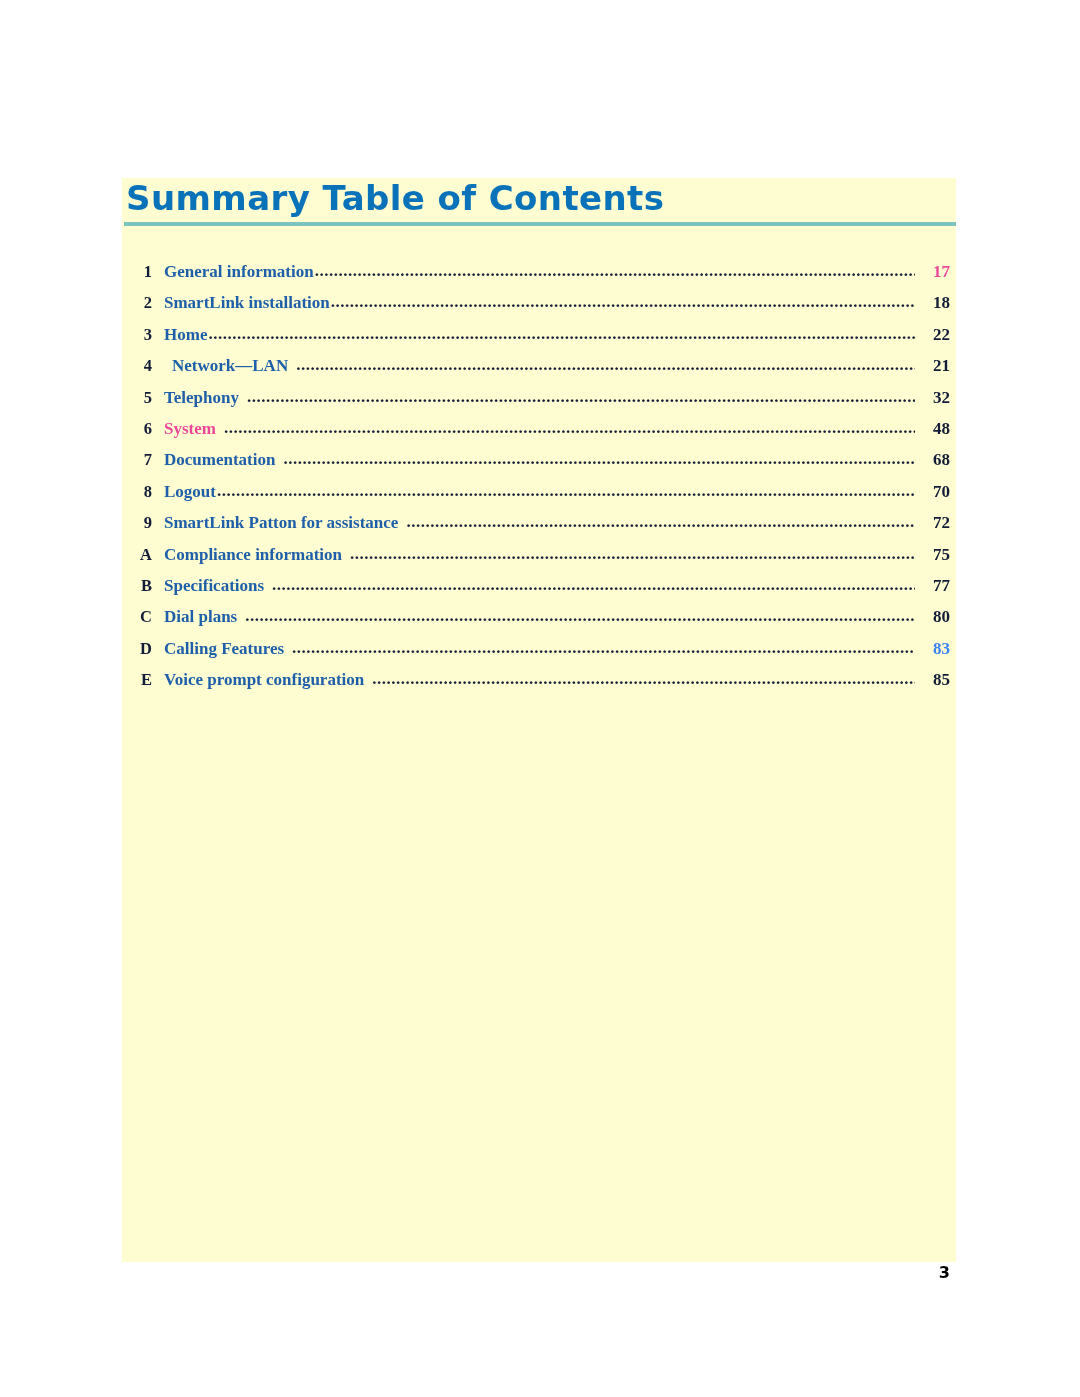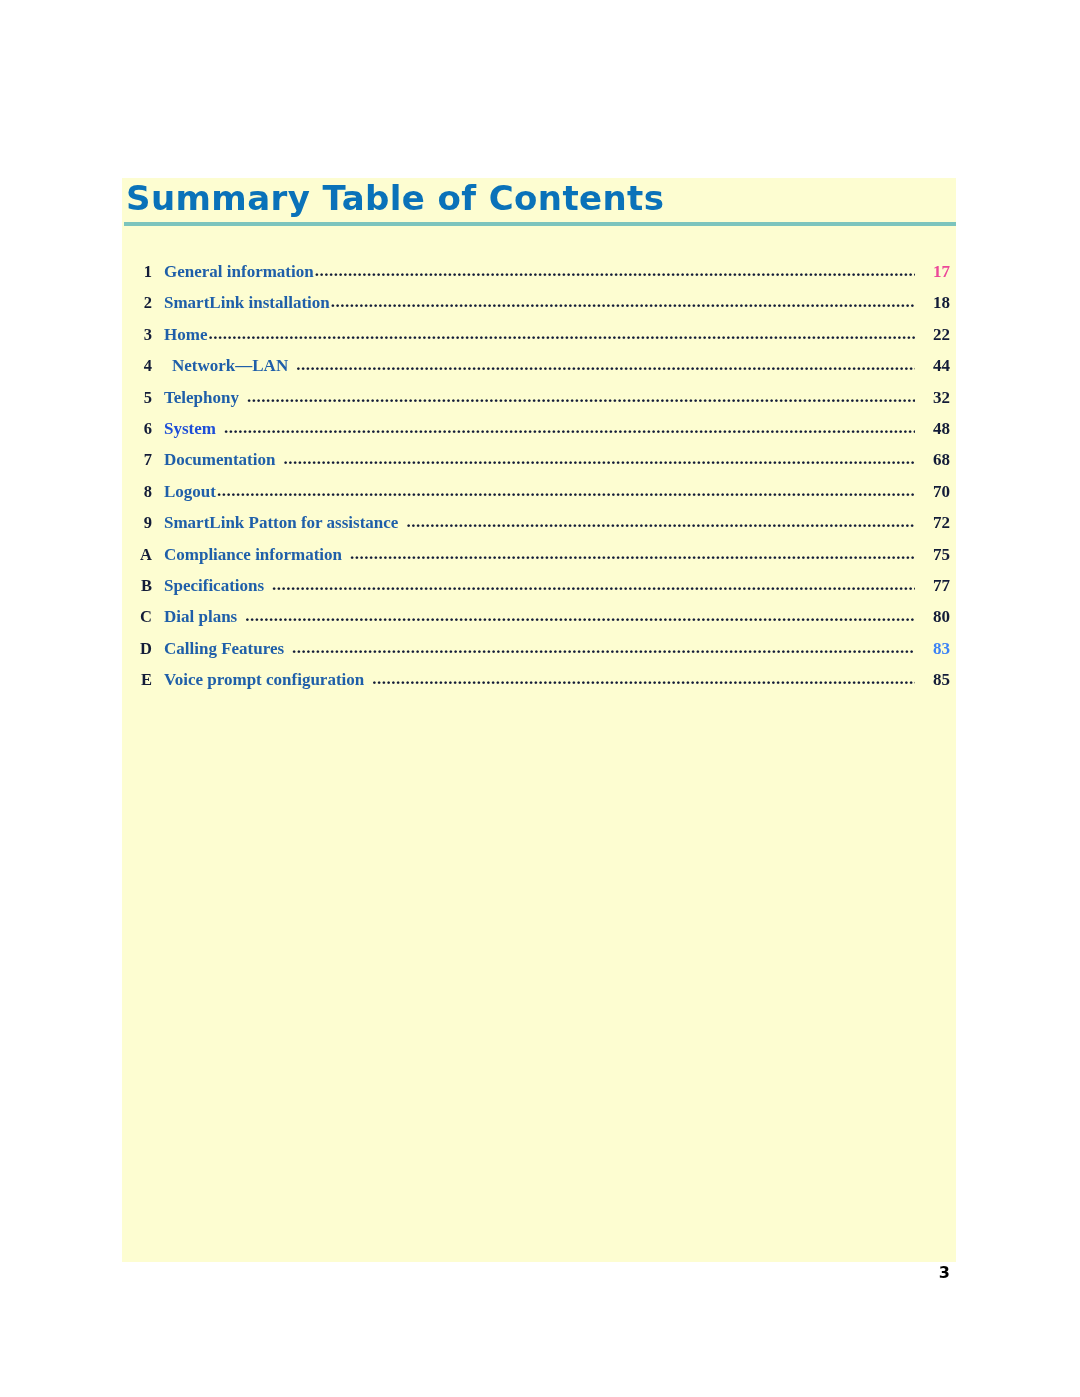--- a/index.html
+++ b/index.html
@@ -147,31 +147,31 @@
     <div class="toc-row">
       <span class="toc-num" style="color: rgb(19, 28, 56);">3</span>
       <span class="toc-label" style="color: rgb(31, 95, 169);">Home</span>
       <span class="toc-dots" style="color: rgb(19, 28, 56);">....................................................................................................................................................................................</span>
       <span class="toc-page" style="color: rgb(19, 28, 56);">22</span>
     </div>
     <div class="toc-row">
       <span class="toc-num" style="color: rgb(19, 28, 56);">4</span>
       <span class="toc-label gap-before-dots" style="color: rgb(31, 95, 169); padding-left: 20px;">Network—LAN</span>
       <span class="toc-dots" style="color: rgb(19, 28, 56);">....................................................................................................................................................................................</span>
-      <span class="toc-page" style="color: rgb(19, 28, 56);">44</span>
+      <span class="toc-page" style="color: rgb(19, 28, 56);">21</span>
     </div>
     <div class="toc-row">
       <span class="toc-num" style="color: rgb(19, 28, 56);">5</span>
       <span class="toc-label gap-before-dots" style="color: rgb(31, 95, 169);">Telephony</span>
       <span class="toc-dots" style="color: rgb(19, 28, 56);">....................................................................................................................................................................................</span>
       <span class="toc-page" style="color: rgb(19, 28, 56);">32</span>
     </div>
     <div class="toc-row">
       <span class="toc-num" style="color: rgb(19, 28, 56);">6</span>
-      <span class="toc-label gap-before-dots" style="color: #1d4ed8;">System</span>
+      <span class="toc-label gap-before-dots" style="color: #ec4899;">System</span>
       <span class="toc-dots" style="color: rgb(19, 28, 56);">....................................................................................................................................................................................</span>
       <span class="toc-page" style="color: rgb(19, 28, 56);">48</span>
     </div>
     <div class="toc-row">
       <span class="toc-num" style="color: rgb(19, 28, 56);">7</span>
       <span class="toc-label gap-before-dots" style="color: rgb(31, 95, 169);">Documentation</span>
       <span class="toc-dots" style="color: rgb(19, 28, 56);">....................................................................................................................................................................................</span>
       <span class="toc-page" style="color: rgb(19, 28, 56);">68</span>
     </div>
     <div class="toc-row">

